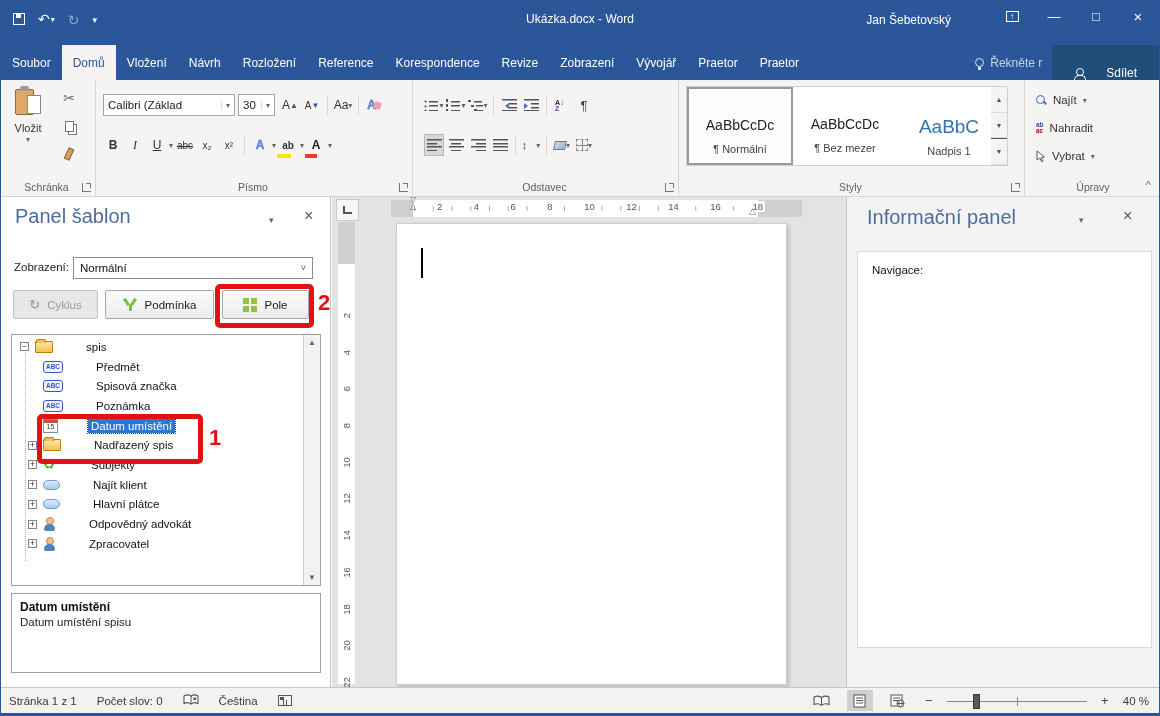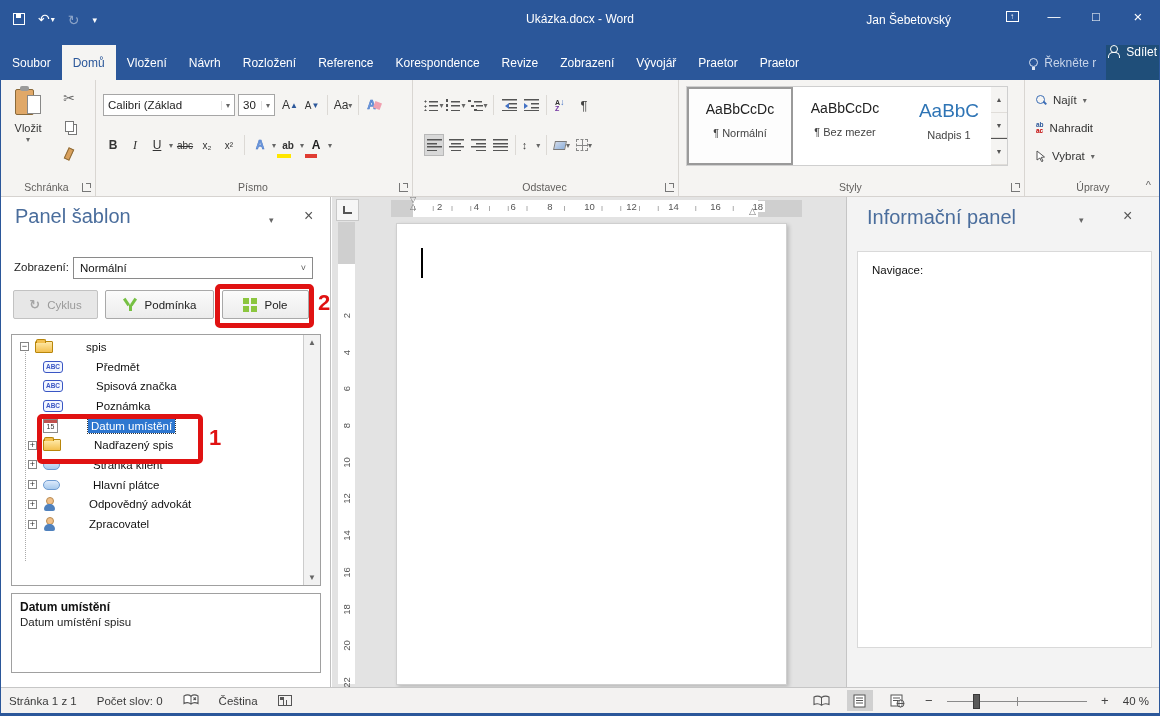--- a/index.html
+++ b/index.html
@@ -22,21 +22,21 @@
   .ribbon-display-glyph { display:inline-block; width:13px; height:11px; border:1px solid #fff; text-align:center; font-size:8px; line-height:9px; }
 
   
   .tabrow { position:absolute; left:0; top:44px; width:100%; height:35px; background:#2b579a; display:flex; align-items:stretch; }
   .tab { color:#fff; font-size:12px; padding:0 11px; display:flex; align-items:center; white-space:nowrap; }
   .tab.active { background:#f5f4f2; color:#2b579a; }
   .tab-spacer { flex:1; }
   .tellme { display:flex; align-items:center; gap:6px; color:#c6d3e8; font-size:12px; padding:0 10px; white-space:nowrap; }
   .bulb-glyph { display:inline-block; width:9px; height:9px; border:1.5px solid #dbe4f2; border-radius:50%; position:relative; }
   .bulb-glyph::after { content:""; position:absolute; left:2px; top:8px; width:3px; height:3px; background:#dbe4f2; }
-  .share-tab { background:#1f4e79; color:#fff; font-size:12px; display:flex; align-items:flex-start; gap:6px; padding:0 2px; }
+  .share-tab { background:#1f4e79; color:#fff; font-size:12px; display:flex; align-items:flex-end; gap:20px; padding:0 22px; }
   .person-glyph { display:inline-block; width:12px; height:12px; position:relative; }
   .person-glyph::before { content:""; position:absolute; left:2px; top:0; width:6px; height:6px; border:1.5px solid #fff; border-radius:50%; }
   .person-glyph::after { content:""; position:absolute; left:0; top:7px; width:10px; height:5px; border:1.5px solid #fff; border-bottom:none; border-radius:5px 5px 0 0; }
 
   
   .ribbon { position:absolute; left:0; top:79px; width:100%; height:117px; background:#f5f4f2; border-bottom:1px solid #d6d3d0; font-size:11px; color:#444; }
   .rgroup { position:absolute; top:0; height:116px; border-right:1px solid #d9d6d2; }
   .group-label { position:absolute; bottom:3px; left:11px; right:14px; text-align:center; font-size:10.5px; color:#605e5c; }
   .launcher { position:absolute; bottom:4px; right:4px; width:9px; height:9px; border-left:1px solid #777; border-bottom:1px solid #777; transform:rotate(0deg); }
   .launcher::after { content:""; position:absolute; right:0px; top:0px; width:4px; height:4px; border-right:1px solid #777; border-top:1px solid #777; }
@@ -94,21 +94,21 @@
   .i-ac { background-position:0 0,2.5px 3.5px,0 7px,2.5px 10.5px; }
   .i-ar2 { background-position:0 0,5px 3.5px,0 7px,5px 10.5px; }
   .i-aj { background-size:15px 1.5px,15px 1.5px,15px 1.5px,15px 1.5px; }
   .sel-box { background:#d8d8d8; border:1px solid #b8b8b8; }
   .i-spacing { font-size:11px; color:#444; }
   .i-shade { display:inline-block; width:12px; height:9px; background:linear-gradient(135deg,#cfd8e8,#8fb2dd); border:1px solid #7a7a7a; transform:skewX(-12deg); }
   .i-borders { display:inline-block; width:12px; height:12px; border:1px dashed #888; background-image:linear-gradient(#888,#888),linear-gradient(#888,#888); background-size:1px 12px,12px 1px; background-position:5px 0,0 5px; background-repeat:no-repeat; }
 
   .g-styles { left:679px; width:345px; }
   .style-gallery { position:absolute; left:6px; top:6px; width:316px; height:80px; background:#fff; border:1px solid #cfcfcf; display:flex; }
-  .style-card { flex:1; padding-top:12px; text-align:center; border:1px solid transparent; }
+  .style-card { flex:1; padding-top:28px; text-align:center; border:1px solid transparent; }
   .style-card.selected { border:2px solid #9a9a9a; background:#fdfdfd; }
   .style-sample { font-size:14px; color:#222; }
   .style-card.heading .style-sample { font-size:19px; color:#2e74b5; }
   .style-name { font-size:11px; color:#444; margin-top:10px; }
   .style-card.heading .style-name { margin-top:7px; }
   .style-scroll { position:absolute; right:16px; top:6px; width:17px; height:80px; border:1px solid #cfcfcf; border-left:none; background:#f5f4f2; display:flex; flex-direction:column; }
   .style-scroll span { flex:1; display:flex; align-items:center; justify-content:center; font-size:7px; color:#555; border-bottom:1px solid #e0ddd9; }
   .more-bar { border-top:1px solid #555; line-height:5px; }
 
   .g-edit { left:1025px; width:123px; border-right:none; }
@@ -558,25 +558,30 @@
               <span class="tree-icon calendar-icon"></span>
               <span class="tree-label">Datum umístění</span>
             </div>
 
             <div class="tree-row depth-1">
               <span class="expander expander-plus-icon"></span>
               <span class="tree-icon folder-icon"></span>
               <span class="tree-label">Nadřazený spis</span>
             </div>
 
+            <div class="tree-row depth-1">
+              <span class="expander expander-plus-icon"></span>
+              <span class="tree-icon recycle-icon"></span>
+              <span class="tree-label">Subjekty</span>
+            </div>
 
             <div class="tree-row depth-1">
               <span class="expander expander-plus-icon"></span>
               <span class="tree-icon client-icon"></span>
-              <span class="tree-label">Stránka klient</span>
+              <span class="tree-label">Najít klient</span>
             </div>
 
             <div class="tree-row depth-1">
               <span class="expander expander-plus-icon"></span>
               <span class="tree-icon client-icon"></span>
               <span class="tree-label">Hlavní plátce</span>
             </div>
 
             <div class="tree-row depth-1">
               <span class="expander expander-plus-icon"></span>

